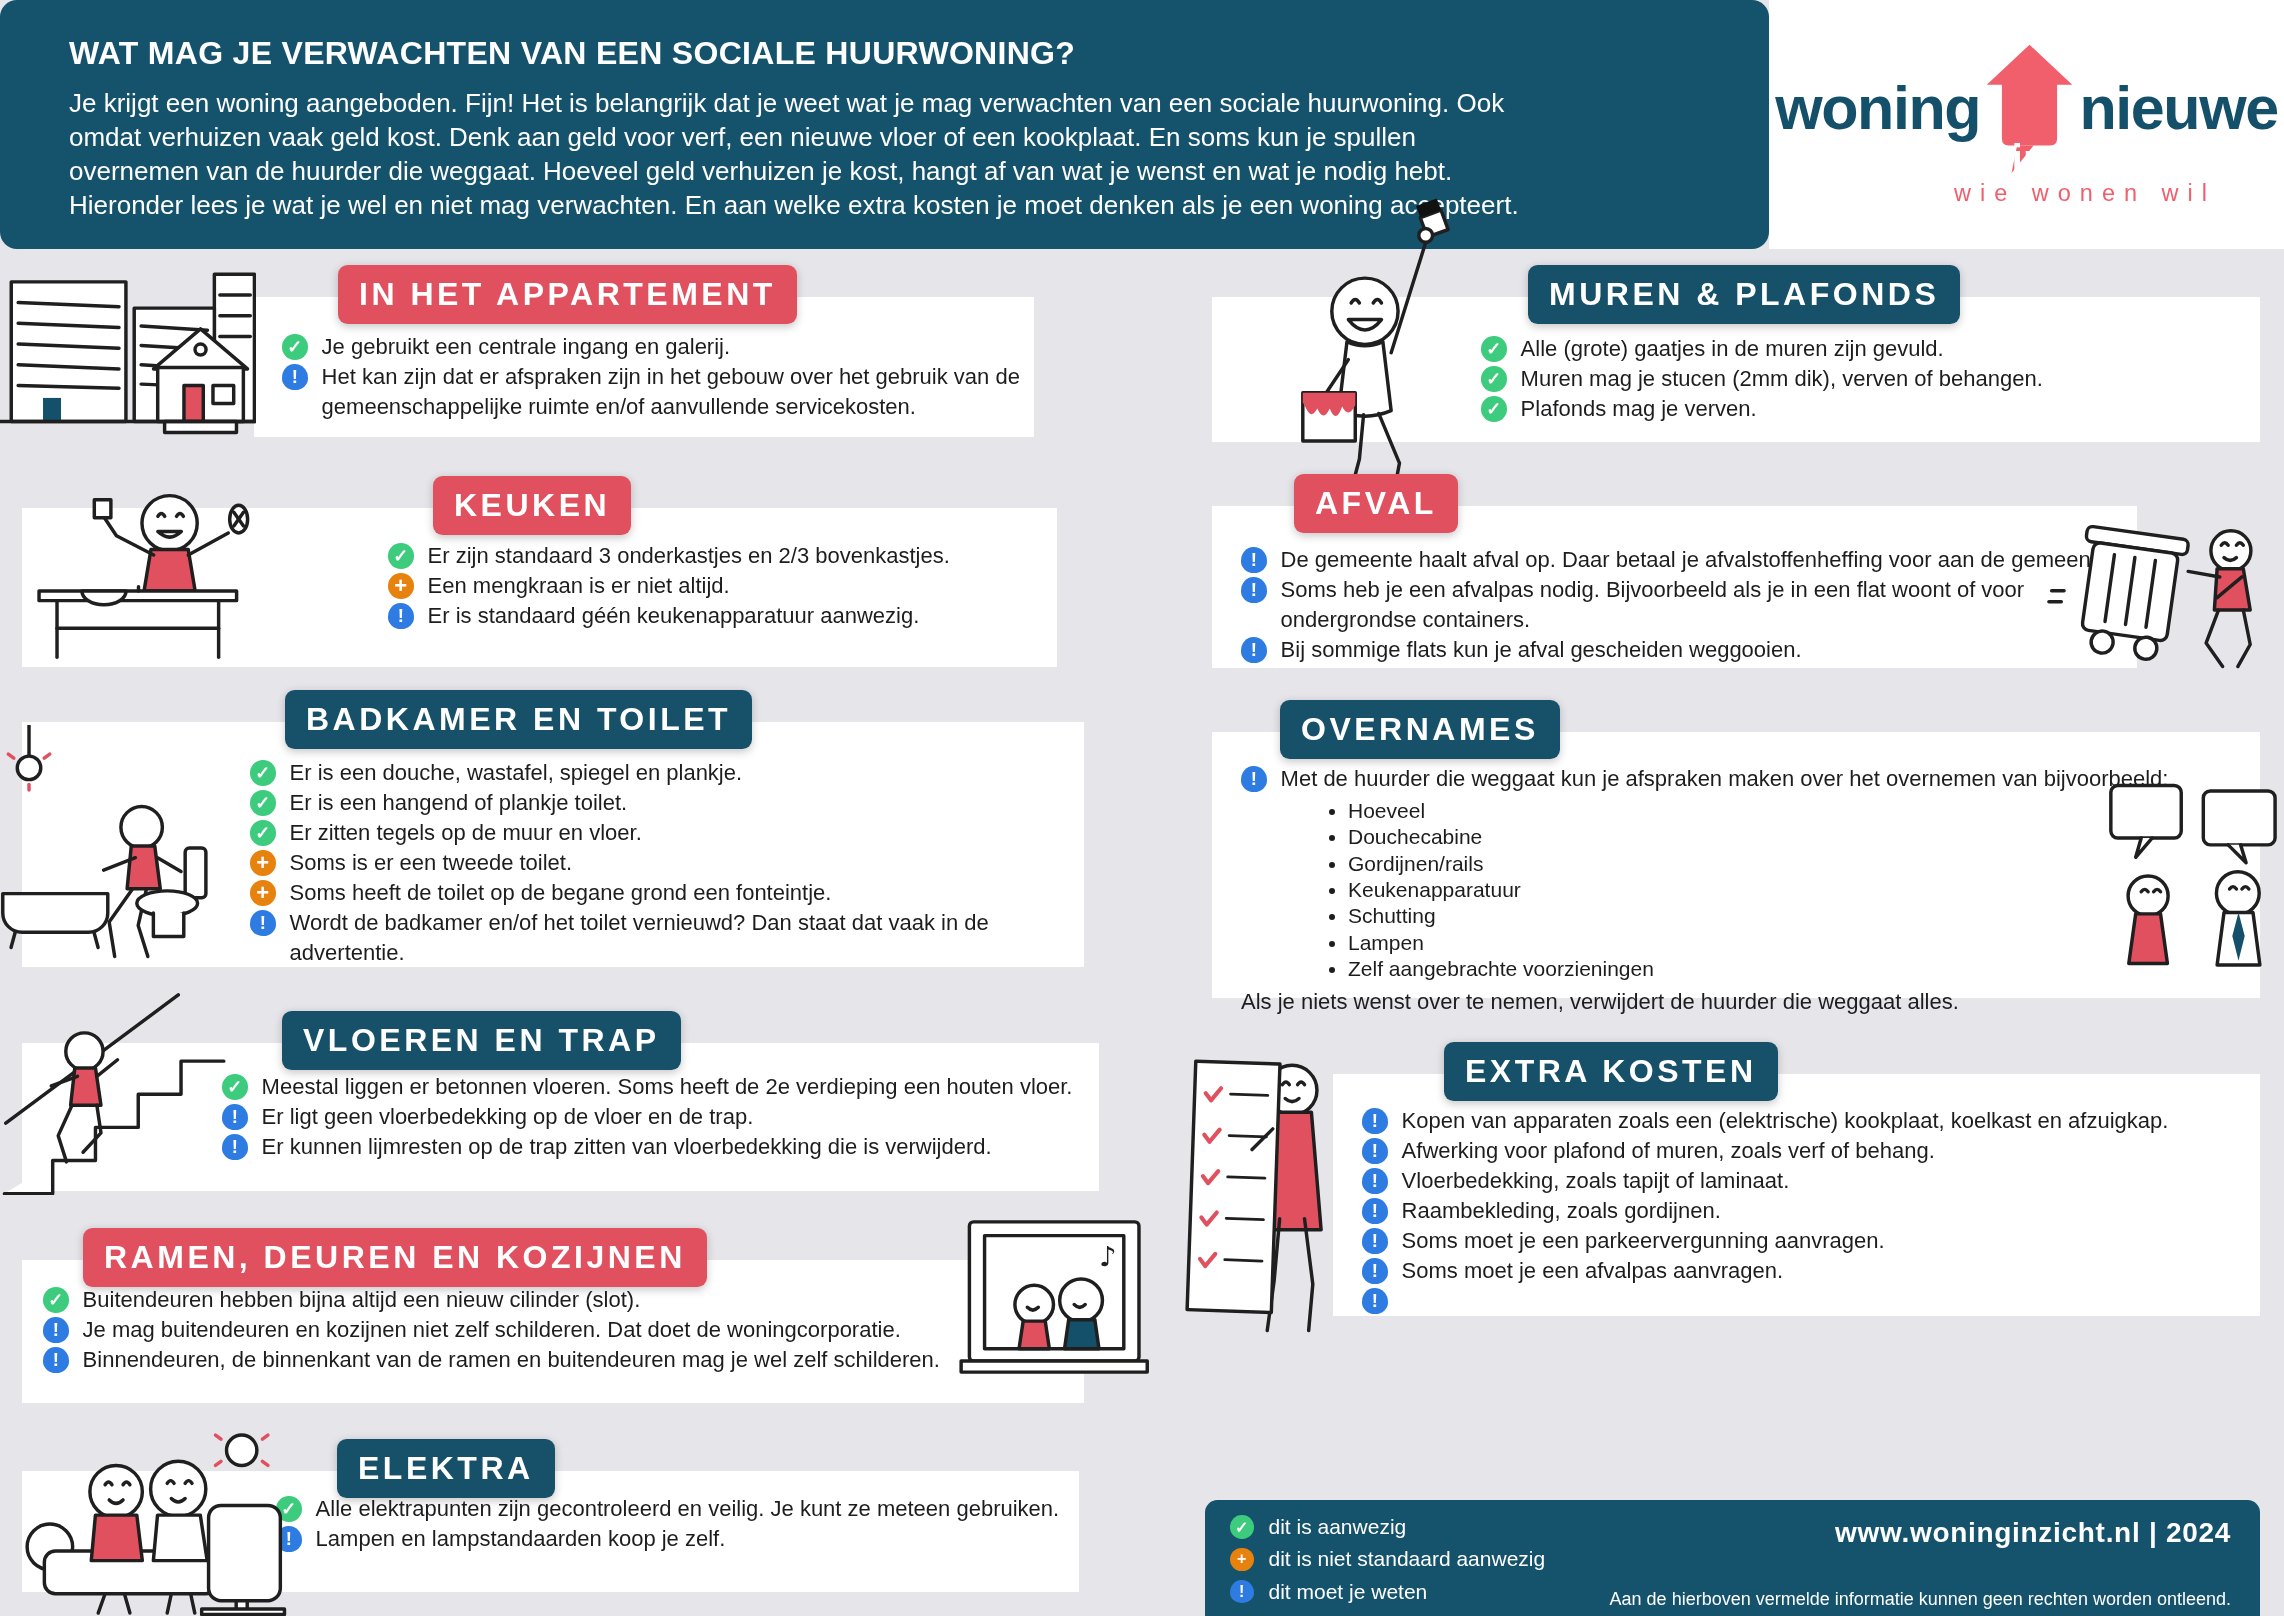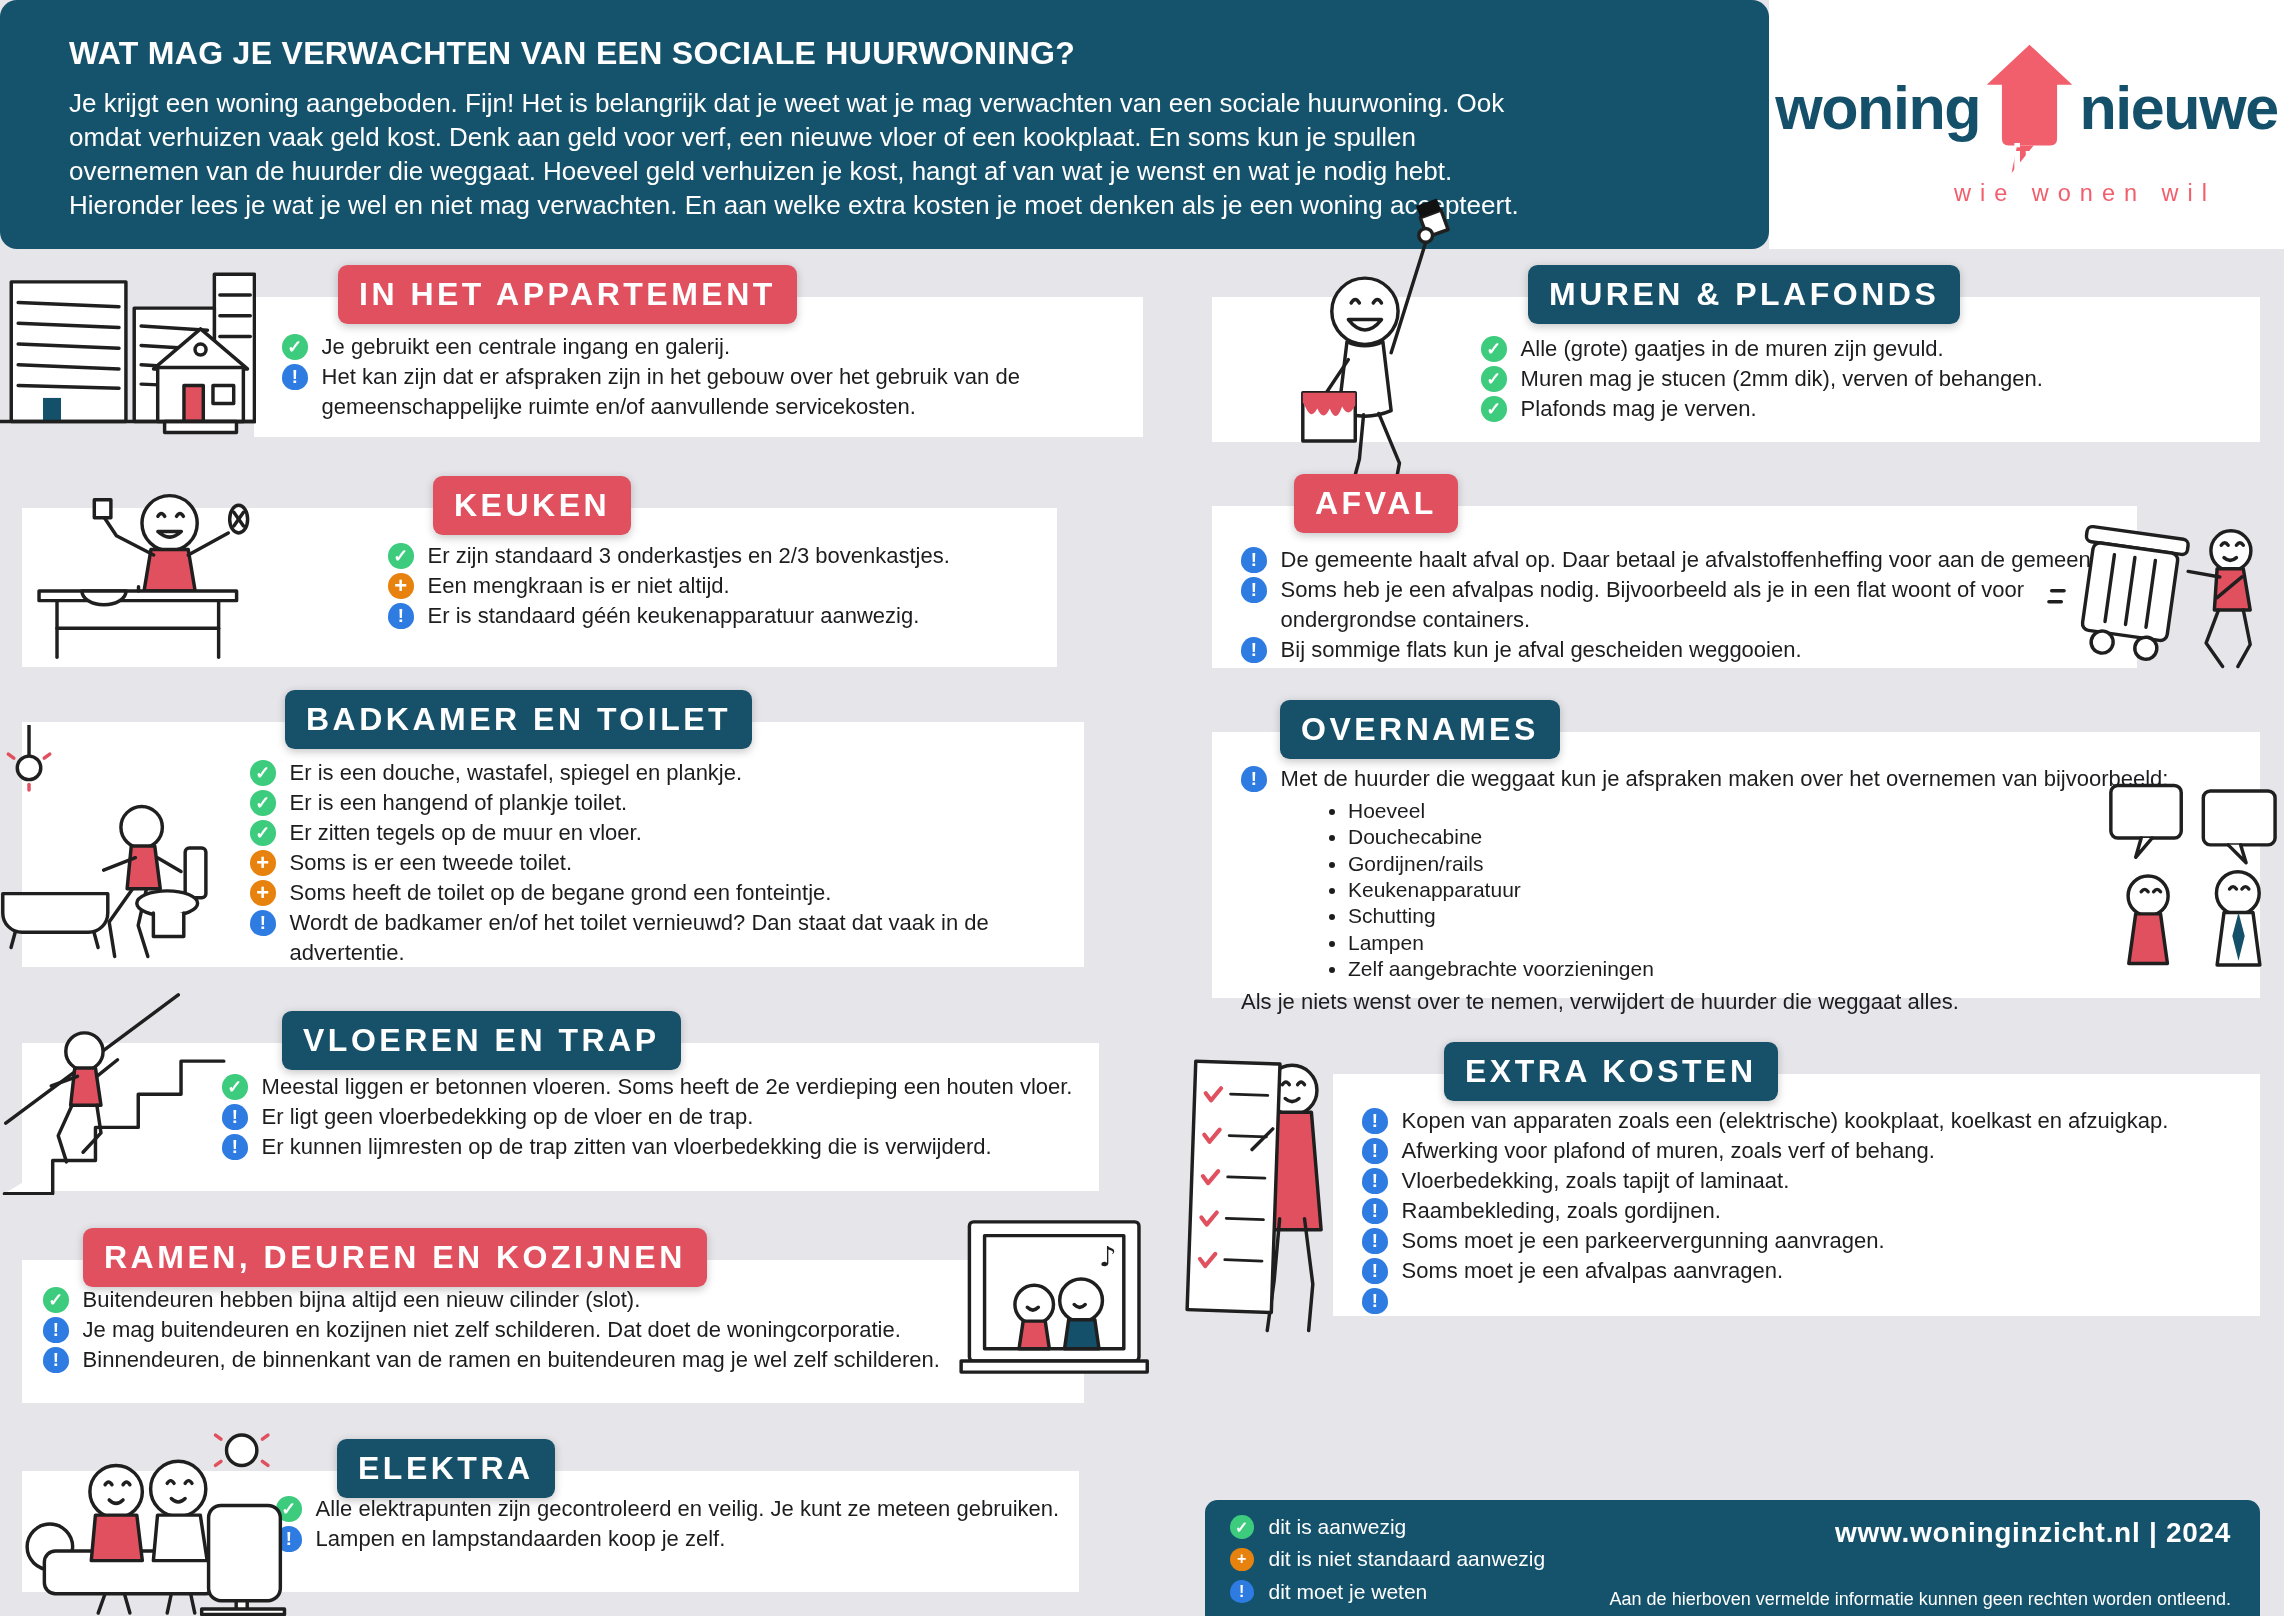--- a/index.html
+++ b/index.html
@@ -41,21 +41,21 @@
                display:flex;align-items:center;justify-content:center;
                color:#fff;font-weight:700;font-size:18px;}
   .icon-plus{font-size:22px;}
   .icon-info{font-size:18.6px;border-radius:48% 52% 50% 50%/55% 55% 45% 45%;}
 
   .sub-bullets{margin:4.1px 0 5.5px 107px;font-size:21px;line-height:25.6px;color:var(--ink);}
   .sub-bullets li{margin:0 0 0.7px 0;}
   .note{font-size:22px;line-height:30px;color:var(--ink);}
 
   
-  #card-appartement{left:254px;top:297px;width:889px;height:140px;}
+  #card-appartement{left:254px;top:297px;width:780px;height:140px;}
   #card-appartement .items{padding:35px 14px 0 28px;} #card-appartement .badge{left:84px;}
   #card-keuken{left:22px;top:508px;width:1035px;height:159px;}
   #card-keuken .items{padding:33px 14px 0 366px;} #card-keuken .badge{left:411px;}
   #card-badkamer{left:22px;top:722px;width:1062px;height:245px;}
   #card-badkamer .items{padding:36px 14px 0 228px;} #card-badkamer .badge{left:263px;}
   #card-vloeren{left:22px;top:1043px;width:1077px;height:148px;}
   #card-vloeren .items{padding:29px 7px 0 200px;} #card-vloeren .badge{left:260px;}
   #card-ramen{left:22px;top:1260px;width:1062px;height:143px;}
   #card-ramen .items{padding:25px 14px 0 21px;} #card-ramen .badge{left:61px;}
   #card-elektra{left:22px;top:1471px;width:1057px;height:121px;}

